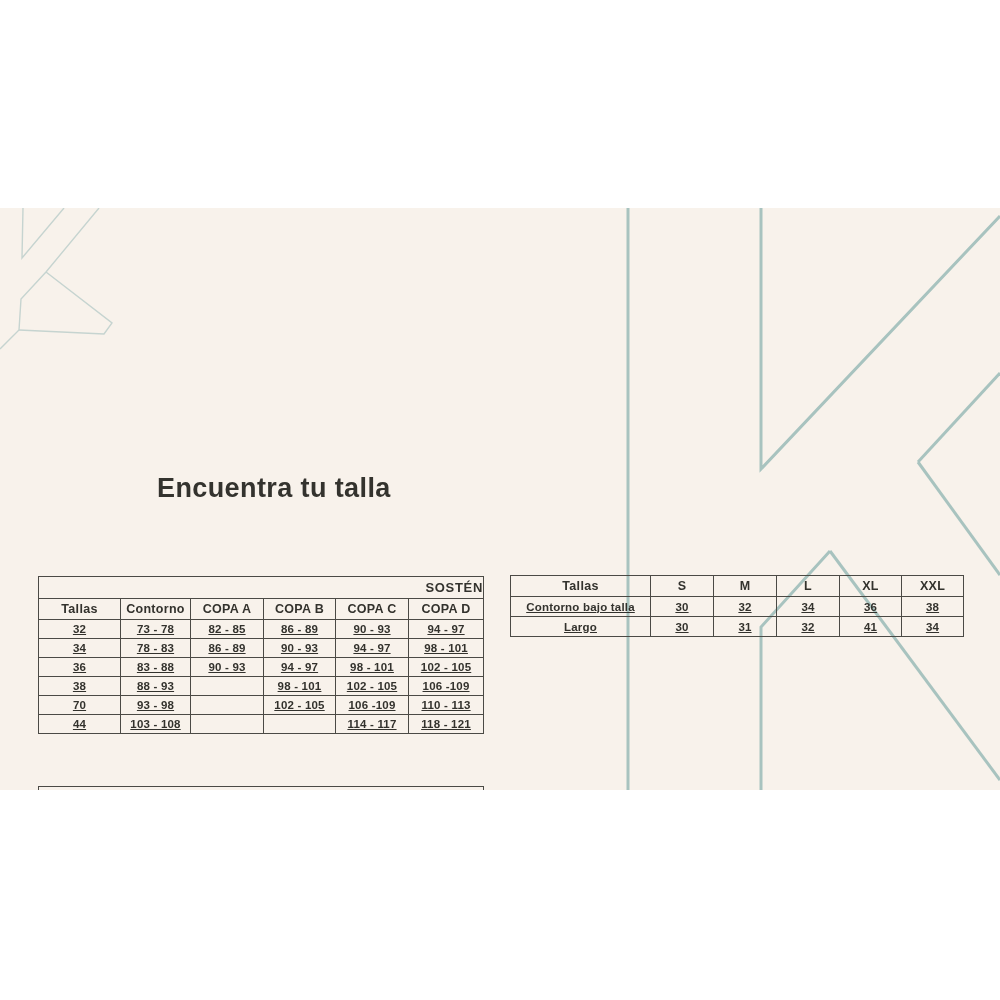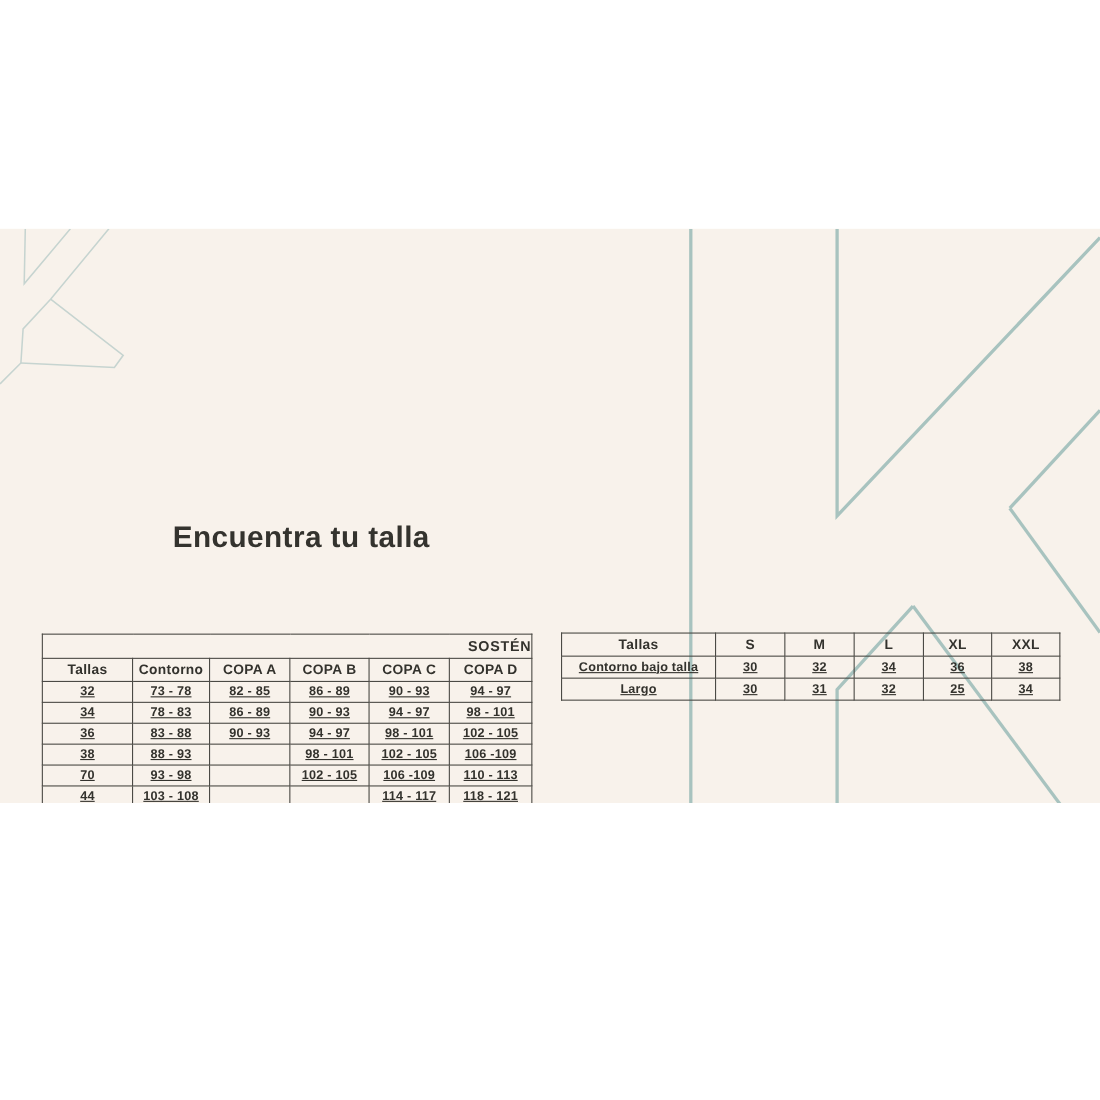--- a/index.html
+++ b/index.html
@@ -2,21 +2,21 @@
 <html><head>
 <meta charset="utf-8">
 <style>
   html,body{margin:0;padding:0;}
   body{
     width:1000px;height:1000px;position:relative;overflow:hidden;
     background:#ffffff;
     font-family:"Liberation Sans", sans-serif;
   }
   .band{
-    position:absolute;left:0;top:208px;width:1000px;height:522px;
+    position:absolute;left:0;top:208px;width:1000px;height:582px;
     background:#f8f2eb;overflow:hidden;
   }
   .decor{position:absolute;left:0;top:0;}
   .heading{
     position:absolute;left:157px;top:265px;margin:0;
     font-size:27px;font-weight:bold;letter-spacing:.4px;color:#34332e;
   }
   table.sz{
     position:absolute;border-collapse:collapse;table-layout:fixed;
     color:#33322d;
@@ -154,21 +154,21 @@
           <td class="c">32</td>
           <td class="c">34</td>
           <td class="c">36</td>
           <td class="c">38</td>
         </tr>
         <tr class="r">
           <td class="c">Largo</td>
           <td class="c">30</td>
           <td class="c">31</td>
           <td class="c">32</td>
-          <td class="c">25</td>
+          <td class="c">41</td>
           <td class="c">34</td>
         </tr>
       </tbody>
   </table>
 
   <table class="sz calzon" style="left:38px;top:578px;width:445px">
     <colgroup>
       <col style="width:80px">
         <col style="width:61px">
         <col style="width:61px">

